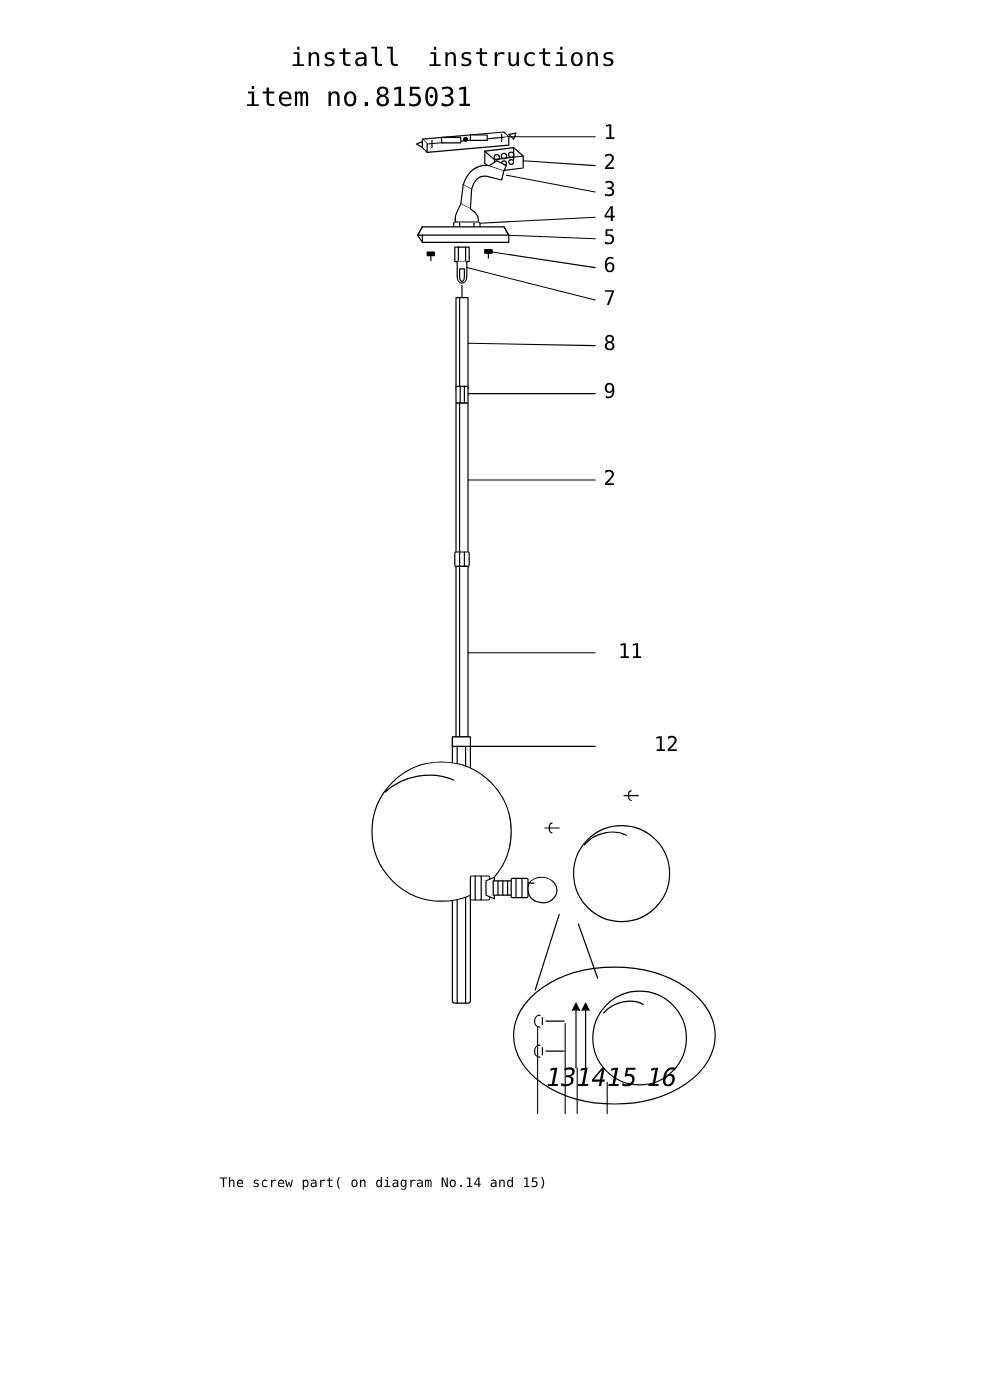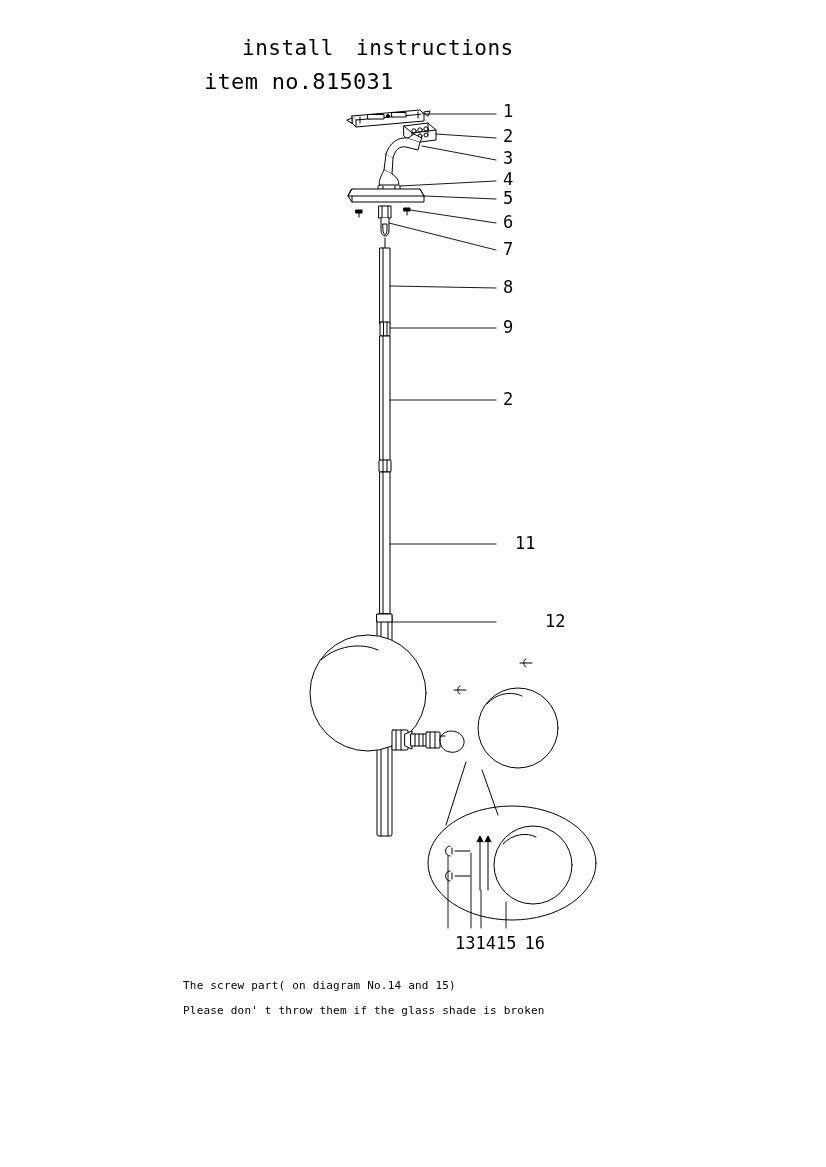--- a/index.html
+++ b/index.html
@@ -58,24 +58,25 @@
   .callout-num {
     position: absolute;
     font-size: 17px;
     font-family: "DejaVu Sans Mono", "Liberation Mono", monospace;
     line-height: 1;
     white-space: nowrap;
   }
   .bottom-nums {
     position: absolute;
     left: 455px;
-    top: 933px;
-    font-size: 17px;
+    top: 886px;
+    font-size: 21px;
     letter-spacing: 0px;
     white-space: nowrap;
+    font-style: italic;
   }
   .bottom-nums span { display: inline-block; }
   .notes {
     position: absolute;
     left: 183px;
     top: 962px;
     width: 620px;
     font-size: 11px;
     line-height: 24.5px;
     letter-spacing: 0.2px;
@@ -274,16 +275,15 @@
     <div class="callout-num" style="left:503px; top:445px;margin-left:12px;">11</div>
     <div class="callout-num" style="left:503px; top:523px;margin-left:42px;">12</div>
   </div>
 
   <div class="bottom-nums">
     <span>13</span><span>14</span><span>15</span><span style="width:8px"></span><span>16</span>
   </div>
 
   <div class="notes">
     <div>The screw part( on diagram No.14 and 15)</div>
-    <div>Please don' t throw them if the glass shade is broken</div>
   </div>
 
 </div>
 
 </body></html>

